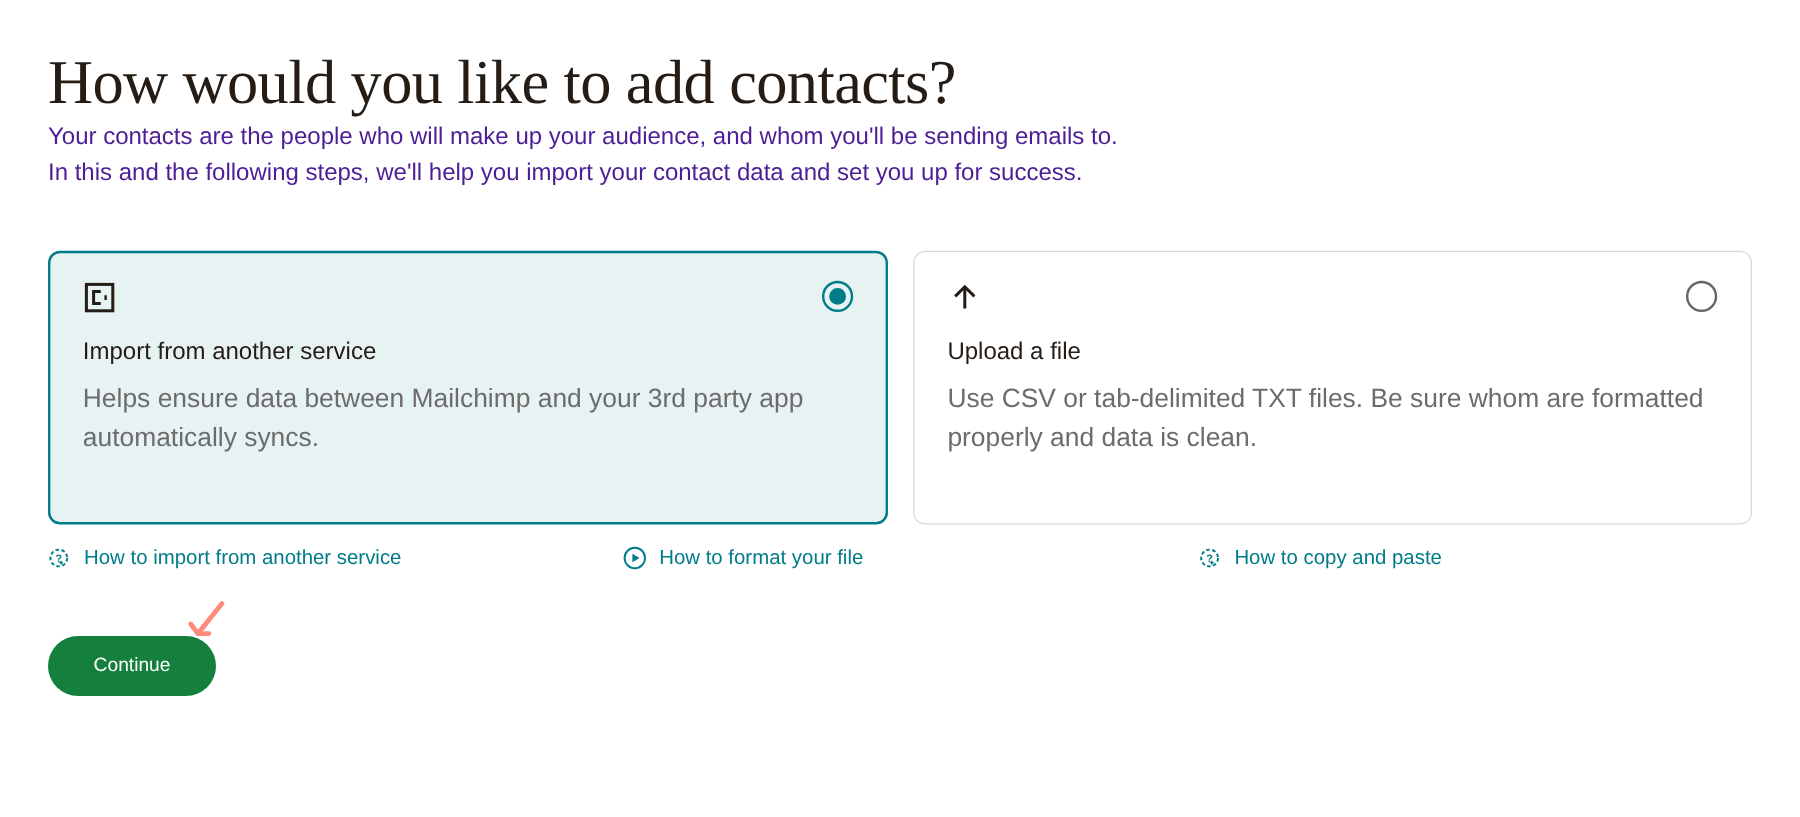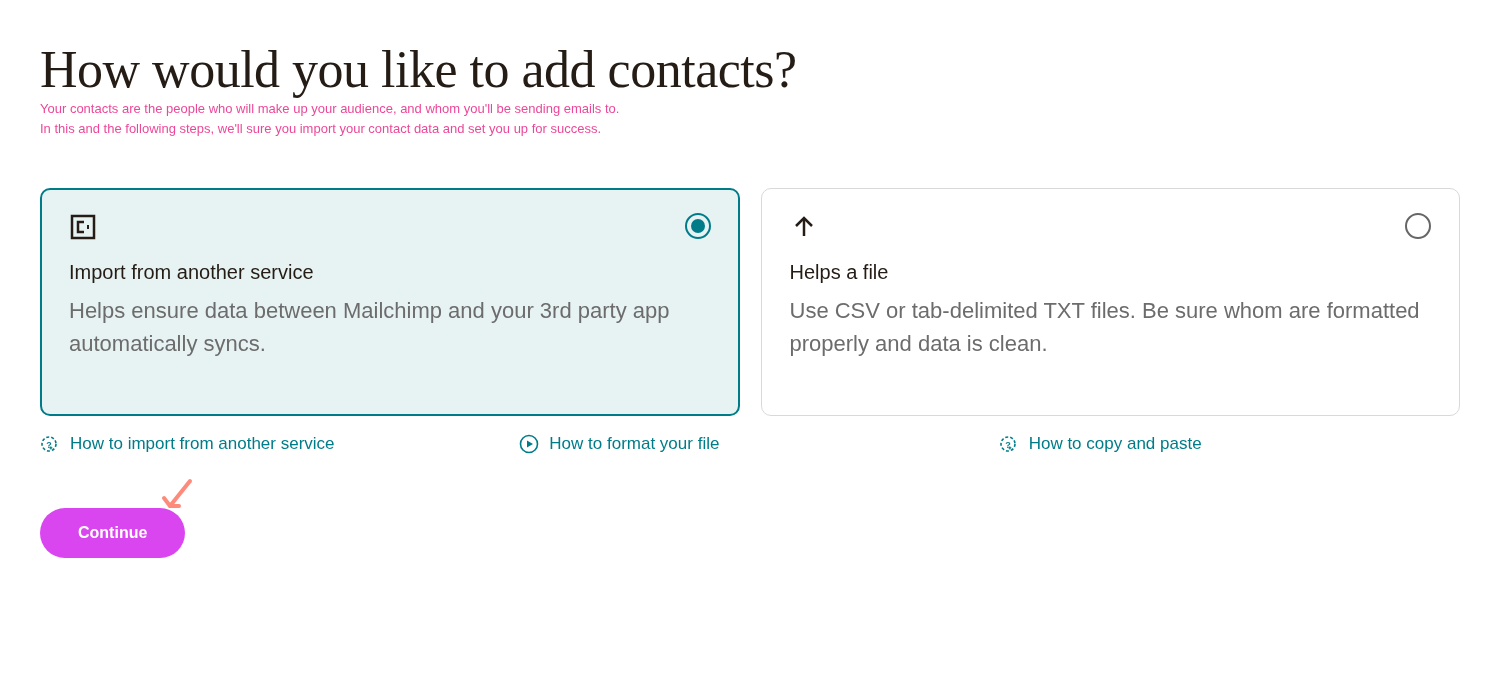--- a/index.html
+++ b/index.html
@@ -18,23 +18,23 @@
     
     .page-title {
       font-family: Georgia, "Times New Roman", serif;
       font-size: 52px;
       font-weight: 400;
       color: #241c15;
       letter-spacing: -0.5px;
     }
     
     .page-description {
-      font-size: 13px;
+      font-size: 20px;
       line-height: 1.5;
-      color: #ec4899;
+      color: #4c1d95;
       margin-bottom: 50px;
     }
     
     .options-row {
       display: flex;
       gap: 21px;
       margin-bottom: 18px;
     }
     
     .option-card {
@@ -132,27 +132,27 @@
       justify-content: center;
       flex-shrink: 0;
     }
     
     .continue-area {
       position: relative;
       display: inline-block;
     }
     
     .continue-button {
-      background: #d946ef;
+      background: #15803d;
       color: #ffffff;
       border: none;
       border-radius: 28px;
       padding: 16px 38px;
       font-size: 16px;
-      font-weight: 700;
+      font-weight: 400;
       cursor: pointer;
       font-family: inherit;
     }
     
     .arrow-annotation {
       position: absolute;
       top: -30px;
       right: -10px;
       width: 35px;
       height: 35px;
@@ -162,21 +162,21 @@
 </head>
 <body>
 
 
 
 <h1 class="page-title">How would you like to add contacts?</h1>
 
 <p class="page-description">
   <span>Your contacts are the people who will make up your audience, and whom you'll be sending emails to.</span>
   <br>
-  <span>In this and the following steps, we'll sure you import your contact data and set you up for success.</span>
+  <span>In this and the following steps, we'll help you import your contact data and set you up for success.</span>
 </p>
 
 <div class="options-row">
 
   <div class="option-card selected">
     <div class="card-header">
       <span class="card-icon">
         <svg width="26" height="26" viewBox="0 0 26 26" fill="none">
           <rect x="2" y="2" width="22" height="22" stroke="#241c15" stroke-width="2.5"></rect>
           <path d="M14 8 L8 8 L8 18 L14 18" stroke="#241c15" stroke-width="2.5" fill="none"></path>
@@ -192,21 +192,21 @@
   <div class="option-card">
     <div class="card-header">
       <span class="card-icon">
         <svg width="26" height="26" viewBox="0 0 26 26" fill="none">
           <line x1="13" y1="22" x2="13" y2="4" stroke="#241c15" stroke-width="2.5"></line>
           <path d="M5 12 L13 4 L21 12" stroke="#241c15" stroke-width="2.5" fill="none"></path>
         </svg>
       </span>
       <span class="radio"></span>
     </div>
-    <div class="card-title">Helps a file</div>
+    <div class="card-title">Upload a file</div>
     <div class="card-description">Use CSV or tab-delimited TXT files. Be sure whom are formatted properly and data is clean.</div>
   </div>
 
 
 </div>
 
 <div class="help-links-row">
   <div class="help-link-col">
     <a class="help-link">
       <span class="help-icon">

